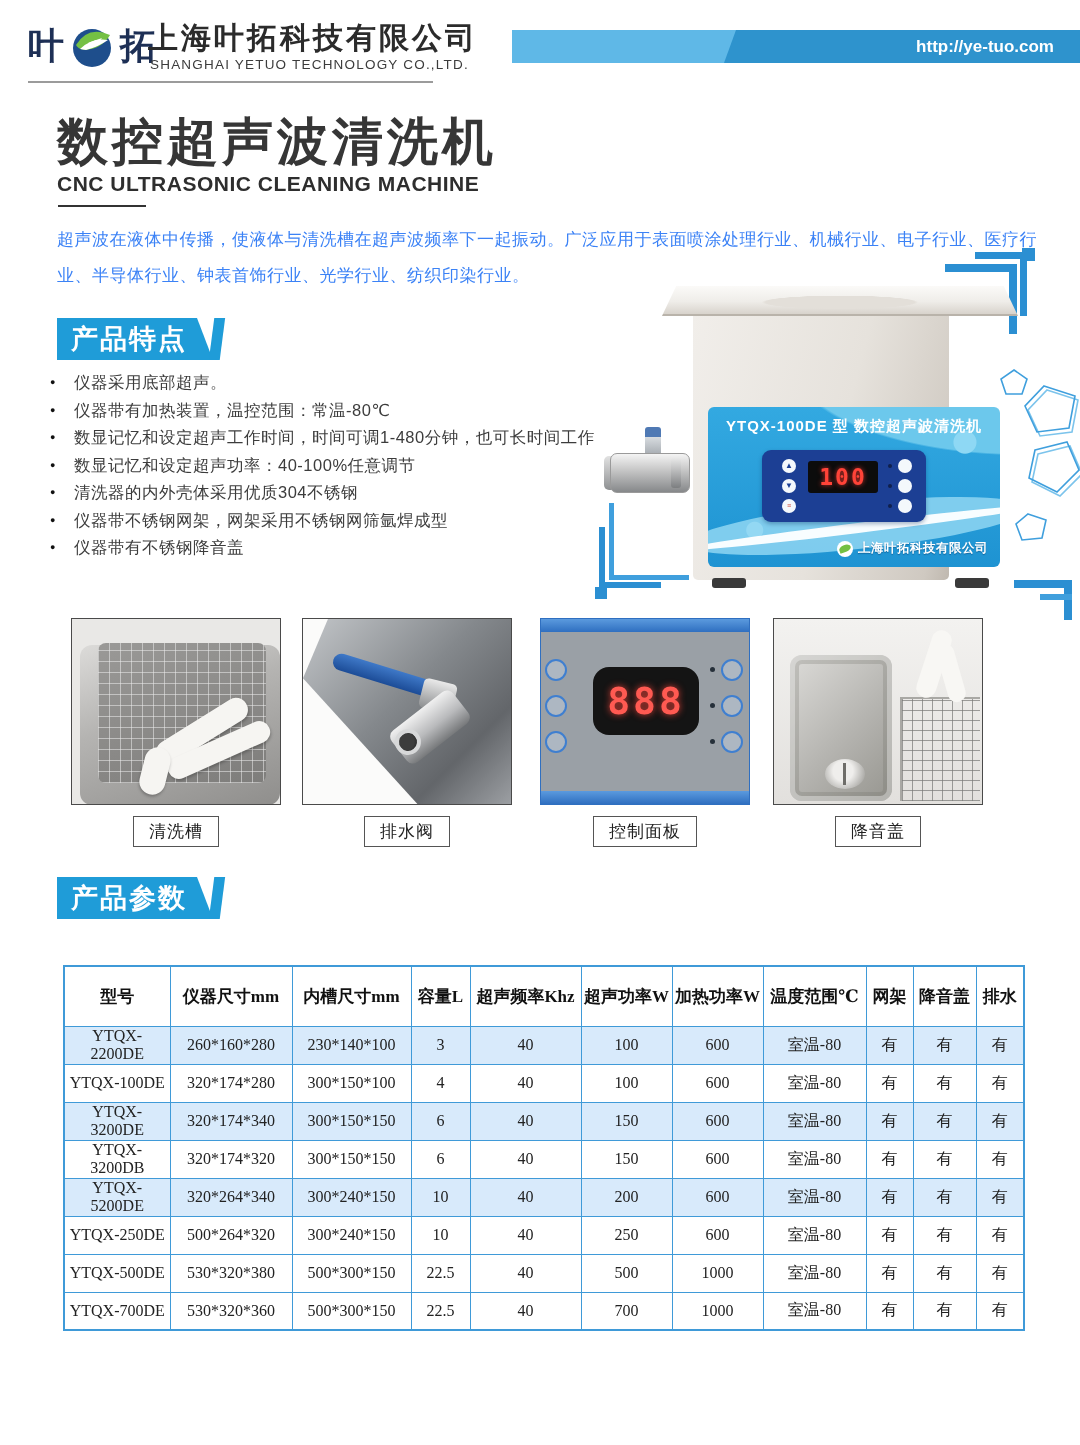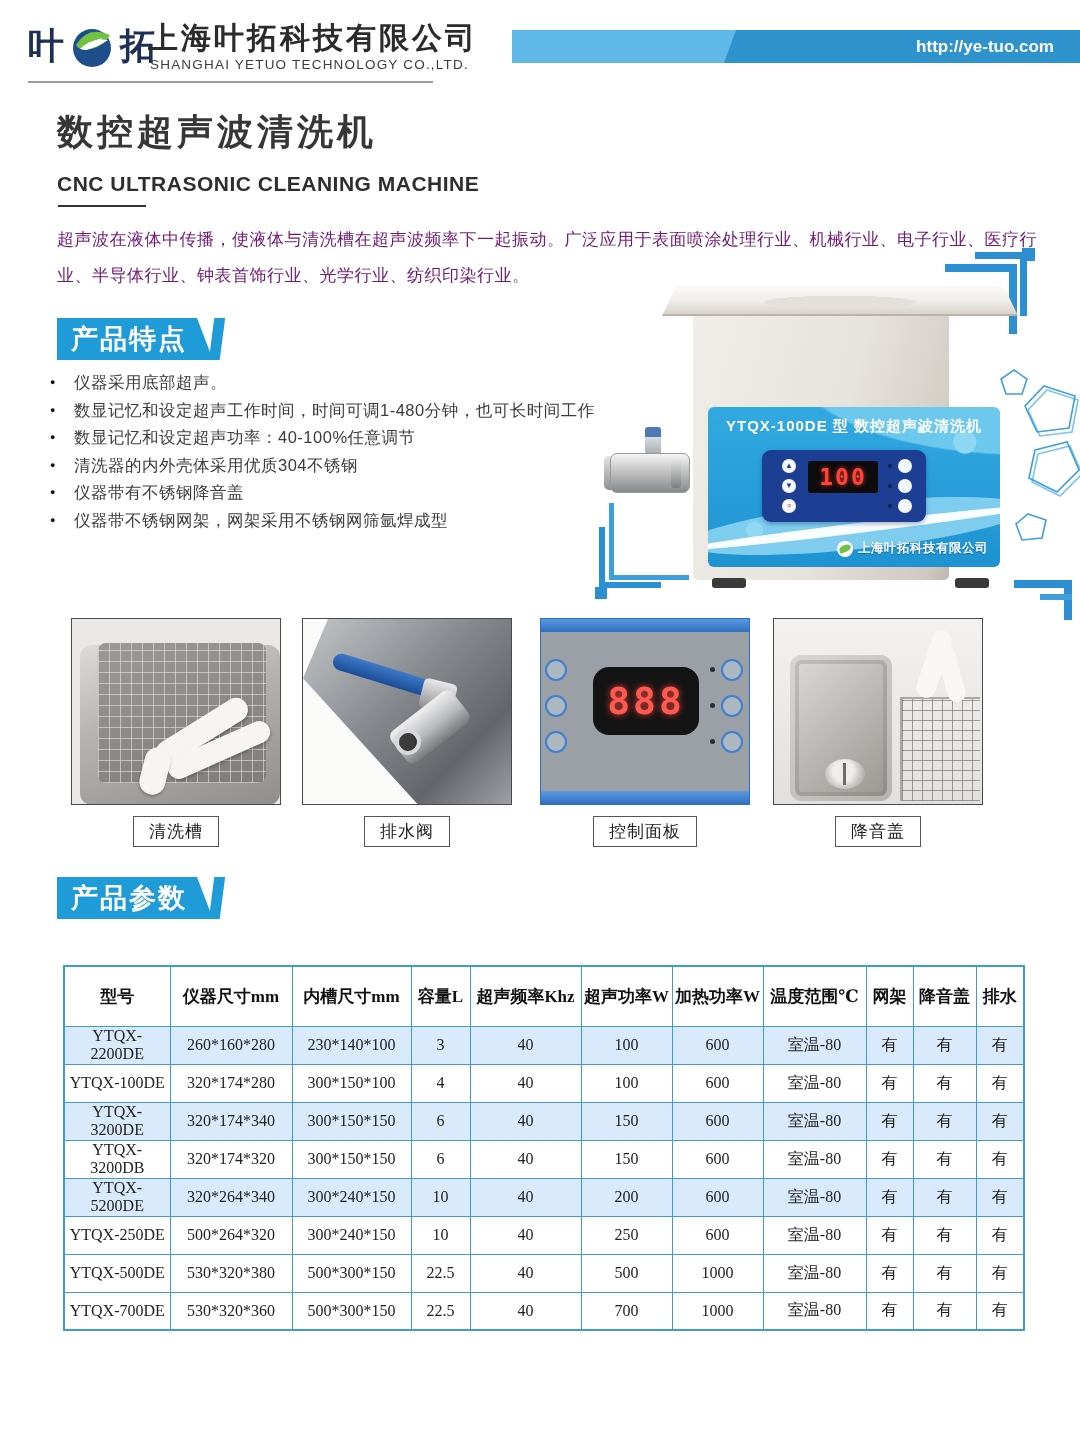--- a/index.html
+++ b/index.html
@@ -20,24 +20,24 @@
     position:absolute; left:512px; top:30px; width:568px; height:33px;
     background:#2e93cd; overflow:hidden; text-align:right; line-height:33px;
     color:#fff; font-size:17px; font-weight:700; padding-right:26px; cursor:pointer;
   }
   .url-banner .light {
     position:absolute; left:-30px; top:0; width:248px; height:100%;
     background:#5fb8e7; transform:skewX(-20deg);
   }
   .url-banner span { position:relative; z-index:2; }
   
-  .title-cn { position:absolute; left:57px; top:108px; font-size:36px; font-weight:800; color:#363636; letter-spacing:4px; }
+  .title-cn { position:absolute; left:57px; top:108px; font-size:51px; font-weight:800; color:#363636; letter-spacing:4px; }
   .title-en { position:absolute; left:57px; top:172px; font-size:21px; font-weight:600; color:#2e2e2e; letter-spacing:0.5px; }
   .title-underline { position:absolute; left:58px; top:205px; width:88px; height:2px; background:#333; }
-  .intro { position:absolute; left:57px; top:222px; width:985px; font-size:17px; line-height:36px; color:#701a75; letter-spacing:0.5px; }
+  .intro { position:absolute; left:57px; top:222px; width:985px; font-size:17px; line-height:36px; color:#3b82f6; letter-spacing:0.5px; }
   
   .sec-banner {
     position:absolute; height:42px; background:#1f9cd8; color:#fff;
     font-size:27px; font-weight:700; letter-spacing:2px; line-height:42px;
     padding:0 26px 0 14px;
     clip-path:polygon(0 0, calc(100% - 16px) 0, 100% 100%, 0 100%);
   }
   .sec-slash { position:absolute; width:34px; height:42px; background:#1f9cd8;
     clip-path:polygon(42% 0, 74% 0, 58% 100%, 26% 100%); }
   #features-banner { left:57px; top:318px; }
@@ -185,25 +185,26 @@
 
   <div class="title-cn">数控超声波清洗机</div>
   <div class="title-en">CNC ULTRASONIC CLEANING MACHINE</div>
   <div class="title-underline"></div>
   <div class="intro">超声波在液体中传播，使液体与清洗槽在超声波频率下一起振动。广泛应用于表面喷涂处理行业、机械行业、电子行业、医疗行业、半导体行业、钟表首饰行业、光学行业、纺织印染行业。</div>
 
   <div class="sec-banner" id="features-banner">产品特点</div>
   <div class="sec-slash" id="features-slash"></div>
   <ul class="features-list">
     <li>仪器采用底部超声。</li>
+    <li>仪器带有加热装置，温控范围：常温-80℃</li>
     <li>数显记忆和设定超声工作时间，时间可调1-480分钟，也可长时间工作</li>
     <li>数显记忆和设定超声功率：40-100%任意调节</li>
     <li>清洗器的内外壳体采用优质304不锈钢</li>
+    <li>仪器带不锈钢网架，网架采用不锈钢网筛氩焊成型</li>
     <li>仪器带有不锈钢降音盖</li>
-    <li>仪器带不锈钢网架，网架采用不锈钢网筛氩焊成型</li>
   </ul>
 
   <div class="scene">
     <div class="brk" id="brk-tr-outer"></div>
     <div class="brk" id="brk-tr-inner"></div>
     <div class="brk-sq" id="brk-tr-sq"></div>
     <div class="brk" id="brk-bl-inner"></div>
     <div class="brk" id="brk-bl-outer"></div>
     <div class="brk-sq" id="brk-bl-sq"></div>
     <div class="brk" id="brk-br"></div>

